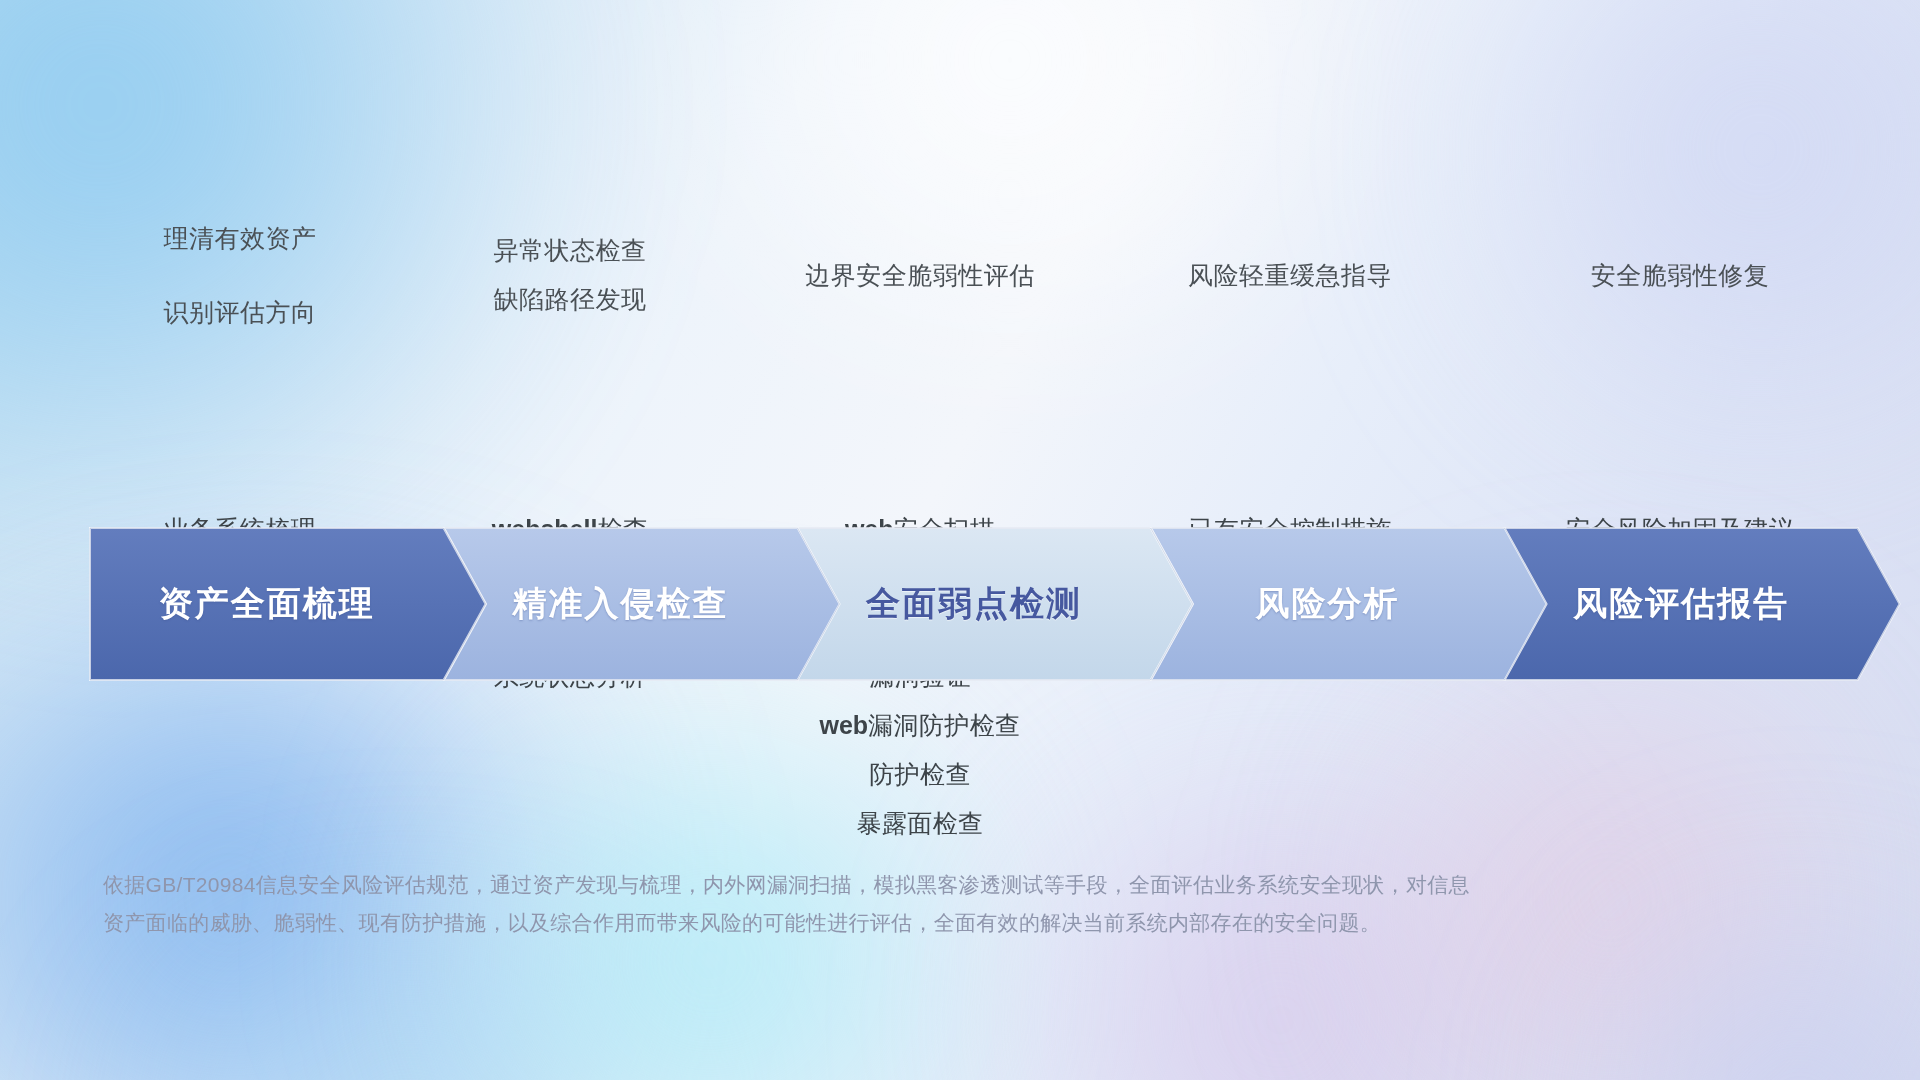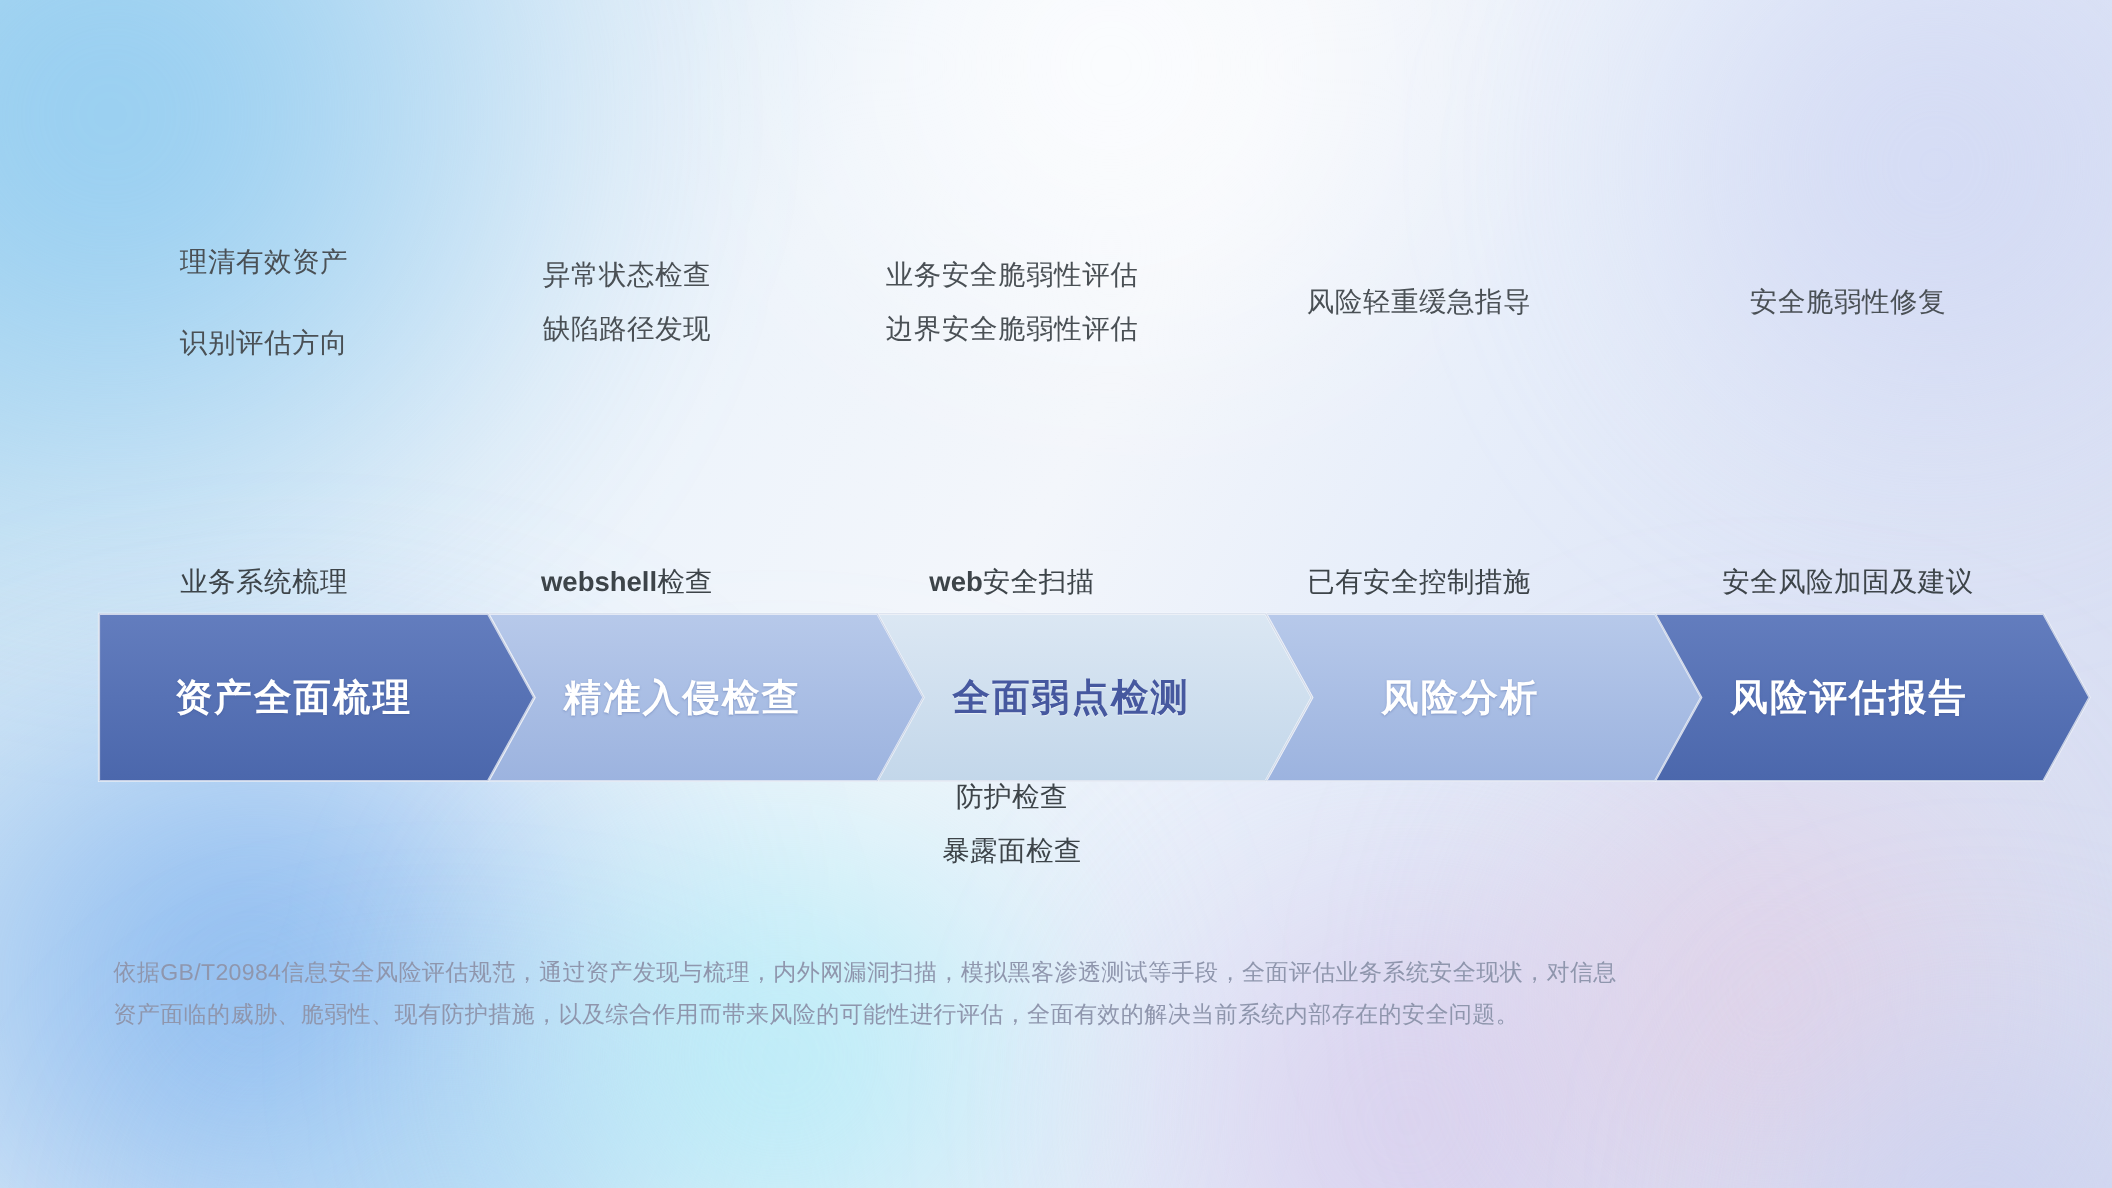--- a/index.html
+++ b/index.html
@@ -57,21 +57,21 @@
 
   .bot-lines{position:absolute;left:0;right:0;}
   .bot-line{
     font-size:25px;color:#3d4449;letter-spacing:.4px;
     line-height:49px;white-space:nowrap;font-weight:400;
   }
   .bot-line b{font-weight:700;letter-spacing:0;}
 
   
   #band{position:absolute;left:0;top:528px;width:1920px;height:152px;}
-  .chev{position:absolute;top:0;height:152px;margin-top:30px;}
+  .chev{position:absolute;top:0;height:152px;}
   .chev svg{position:absolute;left:0;top:0;overflow:visible;}
   .chev .lbl{
     position:absolute;top:0;height:152px;left:0;right:0;
     display:flex;align-items:center;justify-content:center;
     font-size:34px;font-weight:700;letter-spacing:2px;
     white-space:nowrap;pointer-events:none;
   }
   .lbl.white{color:#ffffff;text-shadow:0 1px 2px rgba(60,80,140,.35);}
   .lbl.dark{color:#46589f;text-shadow:0 1px 1px rgba(255,255,255,.6);}
 
@@ -100,21 +100,20 @@
 
   <div class="col top-lines" style="left:60px;width:360px;top:225px;height:100px;gap:25px;">
       <div class="top-line">理清有效资产</div>
       <div class="top-line">识别评估方向</div>
     </div>
   <div class="col top-lines" style="left:400px;width:340px;top:225px;height:100px;">
       <div class="top-line">异常状态检查</div>
       <div class="top-line">缺陷路径发现</div>
     </div>
   <div class="col top-lines" style="left:735px;width:370px;top:225px;height:100px;">
-      <div class="top-line">业务安全脆弱性评估</div>
       <div class="top-line">边界安全脆弱性评估</div>
     </div>
   <div class="col top-lines" style="left:1110px;width:360px;top:225px;height:100px;">
       <div class="top-line">风险轻重缓急指导</div>
     </div>
   <div class="col top-lines" style="left:1490px;width:380px;top:225px;height:100px;">
       <div class="top-line">安全脆弱性修复</div>
     </div>
 
   <div id="band">
@@ -193,20 +192,21 @@
       <div class="bot-line"><b>webshell</b><span>检查</span></div>
       <div class="bot-line"><span>恶意文件查杀</span></div>
       <div class="bot-line"><b>web</b><span>日志分析</span></div>
       <div class="bot-line"><span>系统状态分析</span></div>
     </div>
   <div class="col bot-lines" style="left:735px;width:370px;top:505px;">
       <div class="bot-line"><b>web</b><span>安全扫描</span></div>
       <div class="bot-line"><span>系统漏洞扫描</span></div>
       <div class="bot-line"><span>系统基线检查</span></div>
       <div class="bot-line"><span>漏洞验证</span></div>
+      <div class="bot-line"><b>web</b><span>漏洞防护检查</span></div>
       <div class="bot-line"><span>防护检查</span></div>
       <div class="bot-line"><span>暴露面检查</span></div>
     </div>
   <div class="col bot-lines" style="left:1110px;width:360px;top:505px;">
       <div class="bot-line"><span>已有安全控制措施</span></div>
       <div class="bot-line"><span>风险计算</span></div>
       <div class="bot-line"><span>风险管理</span></div>
     </div>
   <div class="col bot-lines" style="left:1490px;width:380px;top:505px;">
       <div class="bot-line"><span>安全风险加固及建议</span></div>

